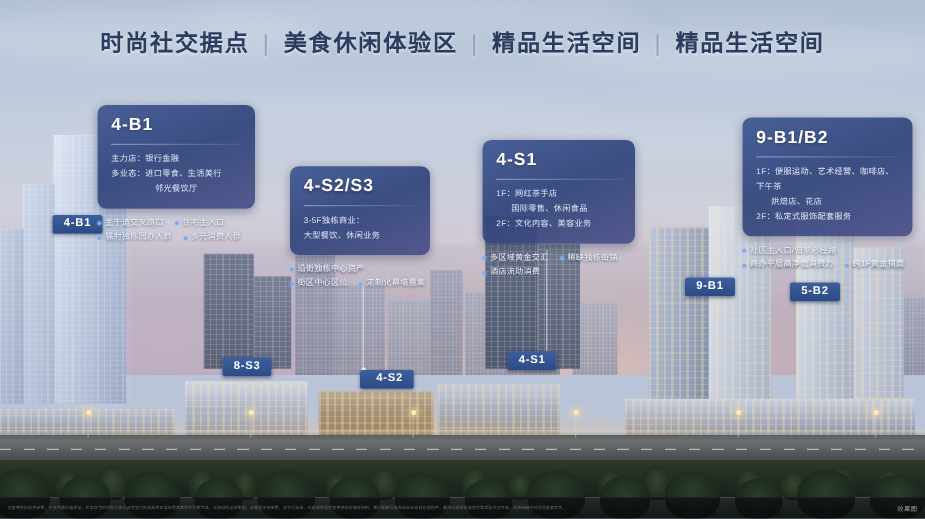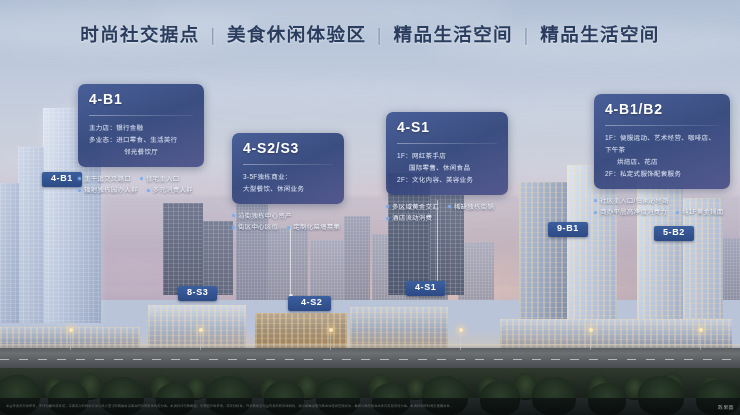--- a/index.html
+++ b/index.html
@@ -485,21 +485,21 @@
       <div class="b">
           <span class="dot"></span>
           <span>酒店流动消费</span>
         </div>
     </div>
   </div>
   <div class="stem" style="left:437px; top:200px; height:92px;"></div>
 
   <div class="callout" style="left:594px; top:94px; width:136px;">
     <div class="card">
-      <div class="card-title">4-B1/B2</div>
+      <div class="card-title">9-B1/B2</div>
       <div class="card-rule"></div>
       <div class="card-lines">
         <span>1F：便服运动、艺术经营、咖啡店、下午茶</span><br>
         <span class="ind">烘焙店、花店</span>
         <span>2F：私定式服饰配套服务</span>
       </div>
     </div>
     <div class="bullets">
       <div class="b">
           <span class="dot"></span>
@@ -514,20 +514,20 @@
           <span>纯1F黄金铺面</span>
         </div>
     </div>
   </div>
 
   <div class="tag" style="left:42px;  top:172px;">4-B1</div>
   <div class="tag" style="left:178px; top:286px;">8-S3</div>
   <div class="tag" style="left:288px; top:296px;padding-left:13px;">4-S2</div>
   <div class="tag" style="left:406px; top:281px;">4-S1</div>
   <div class="tag" style="left:548px; top:222px;">9-B1</div>
-  <div class="tag" style="left:654px; top:226px;">5-B2</div>
+  <div class="tag" style="left:632px; top:226px;">5-B2</div>
 
   <div class="disclaimer">
     <div class="fine">本宣传资料仅供参考，不作为要约或承诺，买卖双方的权利义务以双方签订的商品房买卖合同及其附件约定为准。本资料所示效果图、示意图仅供参考，非交付标准，开发商保留对宣传资料的修改权利。部分配套设施及商业业态尚在规划中，最终以政府批准文件及实际交付为准。本资料制作时间见备案文件。</div>
     <div class="brand">效果图</div>
   </div>
 
 </div>
 
 </body></html>

